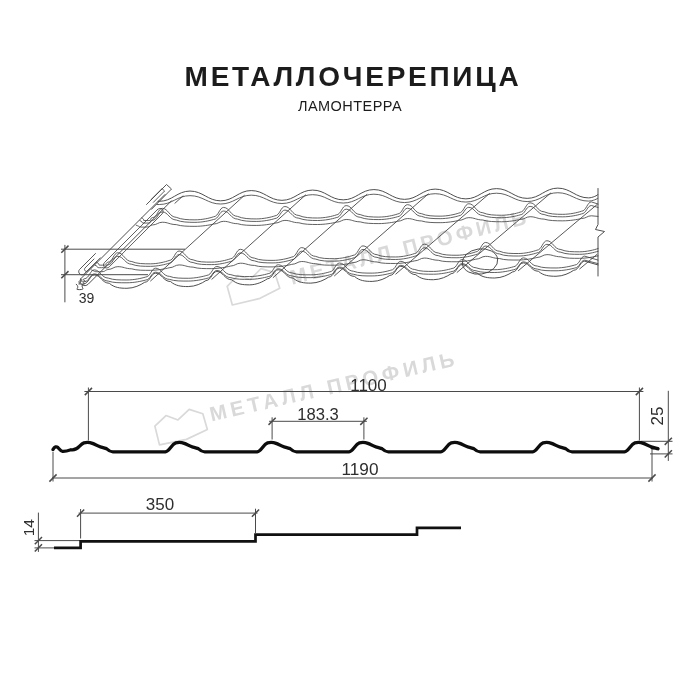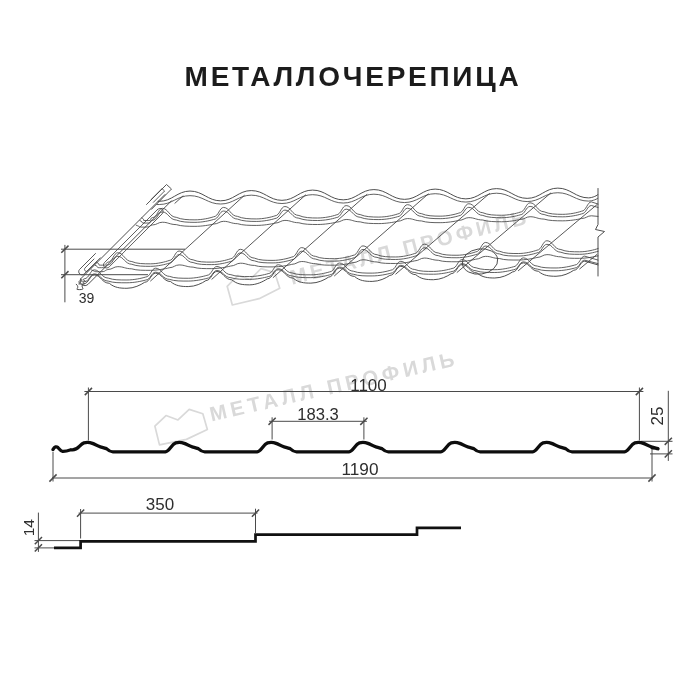--- a/index.html
+++ b/index.html
@@ -88,13 +88,14 @@
       <text x="160" y="510.4" font-size="17" text-anchor="middle" fill="#2e2e2e" letter-spacing="0">350</text>
       <line x1="34.5" y1="540.6" x2="80" y2="540.6" stroke="#4a4a4a" stroke-width="1"></line>
       <line x1="34.5" y1="547.9" x2="56" y2="547.9" stroke="#4a4a4a" stroke-width="1"></line>
       <line x1="38.4" y1="512.6" x2="38.4" y2="551.9" stroke="#4a4a4a" stroke-width="1"></line>
       <line x1="34.8" y1="544.2" x2="42" y2="537" stroke="#4a4a4a" stroke-width="1.5"></line>
       <line x1="34.8" y1="551.5" x2="42" y2="544.3" stroke="#4a4a4a" stroke-width="1.5"></line>
       <text x="34" y="527.7" font-size="15.5" text-anchor="middle" fill="#2e2e2e" letter-spacing="0" transform="rotate(-90 34 527.7)">14</text>
       <path d="M 54,547.9 L 80.6,547.9 L 80.6,541.3 L 255.5,541.3 L 255.5,534.6 L 417,534.6 L 417,527.9 L 461,527.9" fill="none" stroke="#111" stroke-width="2.7" stroke-linejoin="miter"></path>
     </svg>
 <div class="title">МЕТАЛЛОЧЕРЕПИЦА</div>
+<div class="subtitle">ЛАМОНТЕРРА</div>
 </div>
 
 </body></html>

